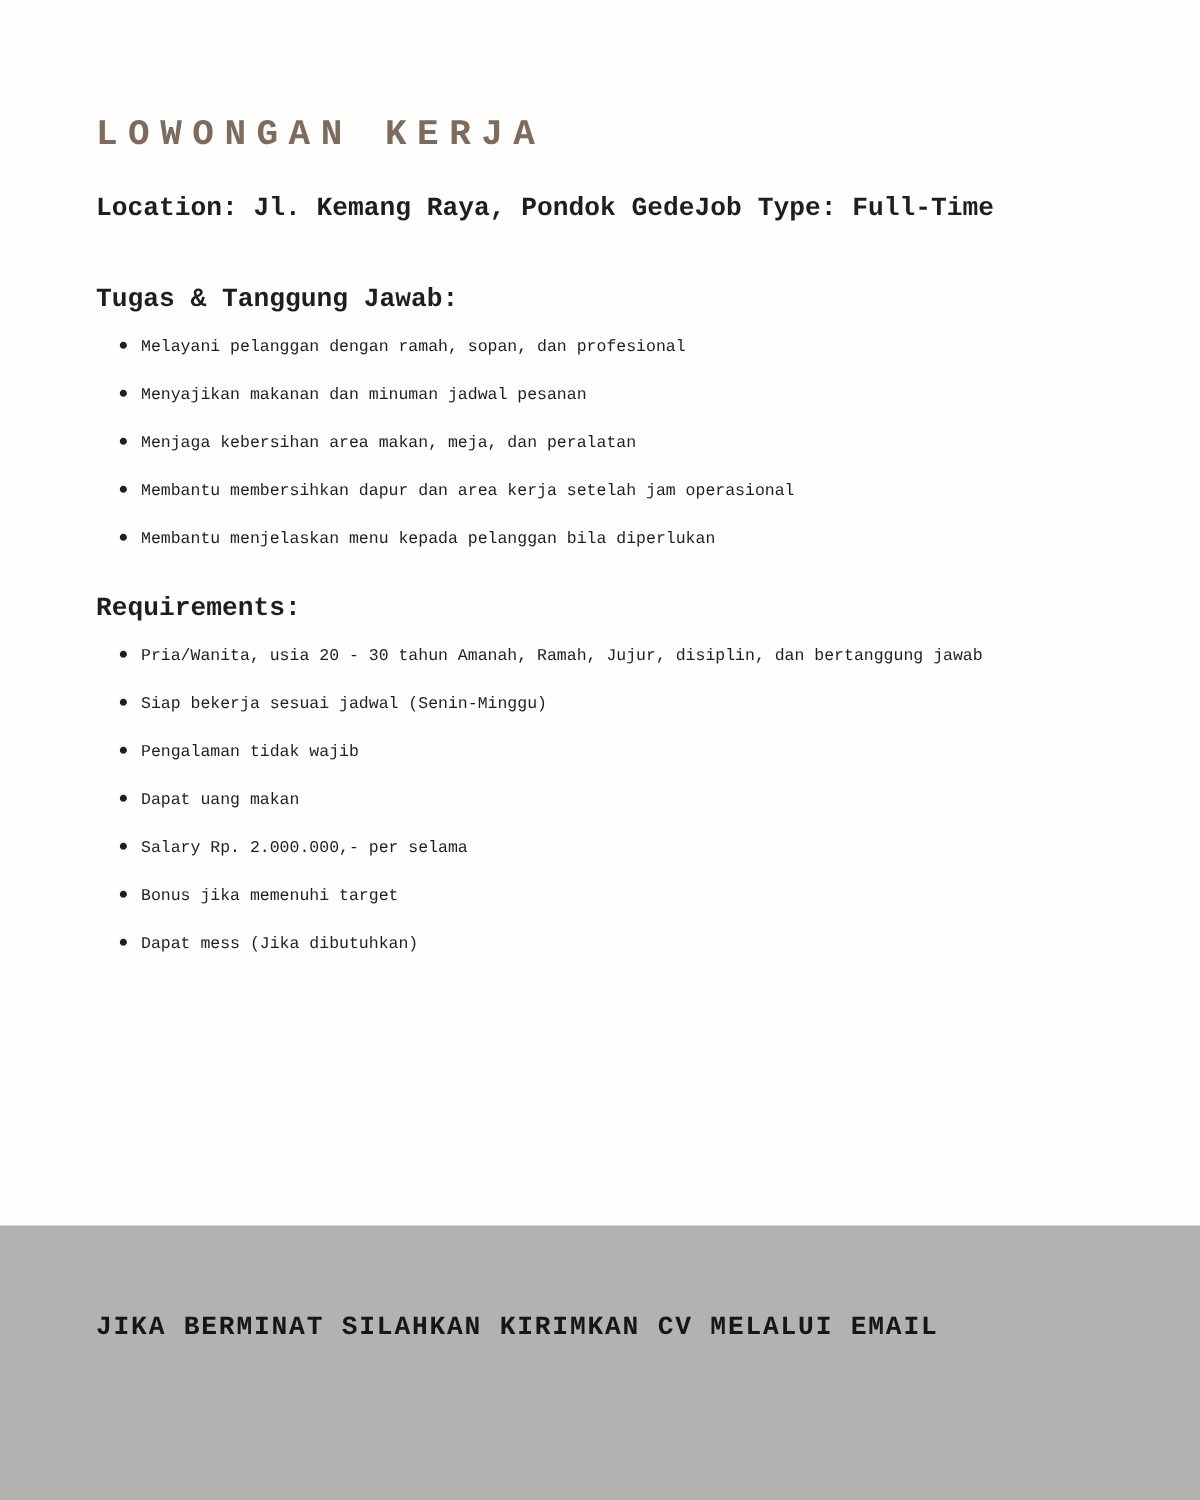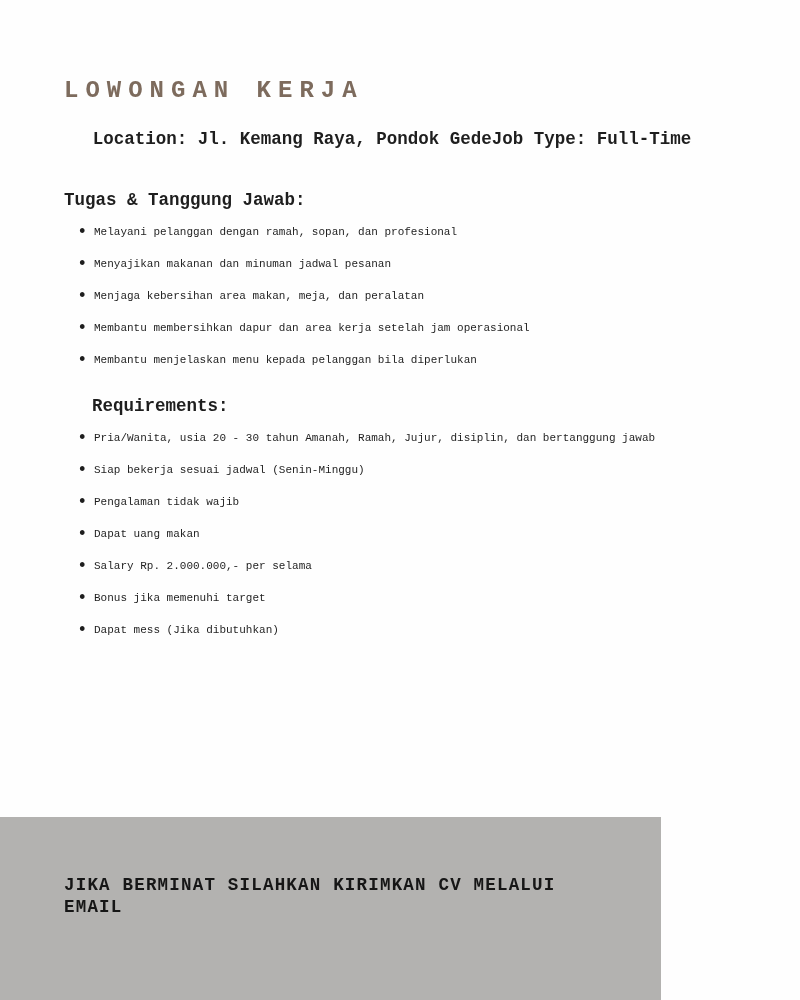--- a/index.html
+++ b/index.html
@@ -31,36 +31,35 @@
     margin: 46px 0 0 0;
     font-size: 35px;
     font-weight: bold;
     letter-spacing: 0.5px;
     line-height: 38px;
     color: var(--title_text, #553827);
   }
   .meta-row {
     margin-top: 25px;
     display: flex;
-    justify-content: center;
+    justify-content: flex-start;
     align-items: baseline;
     font-size: 17.5px;
     font-weight: bold;
     line-height: 20px;
     color: var(--body_text, #1e1e1e);
   }
   .section-heading {
     margin-top: 40px;
     font-size: 17.5px;
     font-weight: bold;
     line-height: 22px;
   }
   .section-heading.second {
     margin-top: 19px;
-    margin-left: 28px;
   }
   ul.bullet-list {
     list-style: none;
     margin: 5px 0 0 0;
     padding: 0 0 0 30px;
     font-size: 11px;
     line-height: 32px;
   }
   ul.bullet-list li {
     position: relative;
@@ -69,21 +68,21 @@
     content: "\2022";
     position: absolute;
     left: -17px;
     top: 0;
     font-size: 17.5px;
   }
   .footer-band {
     position: absolute;
     left: 0;
     top: 817px;
-    width: 661px;
+    width: 800px;
     height: 183px;
     background: var(--footer_bg, #b3b2b0);
   }
   .footer-cta {
     padding: 57px 80px 0 64px;
     font-size: 17.5px;
     font-weight: bold;
     letter-spacing: 1.2px;
     line-height: 22px;
     color: var(--footer_text, #161616);

